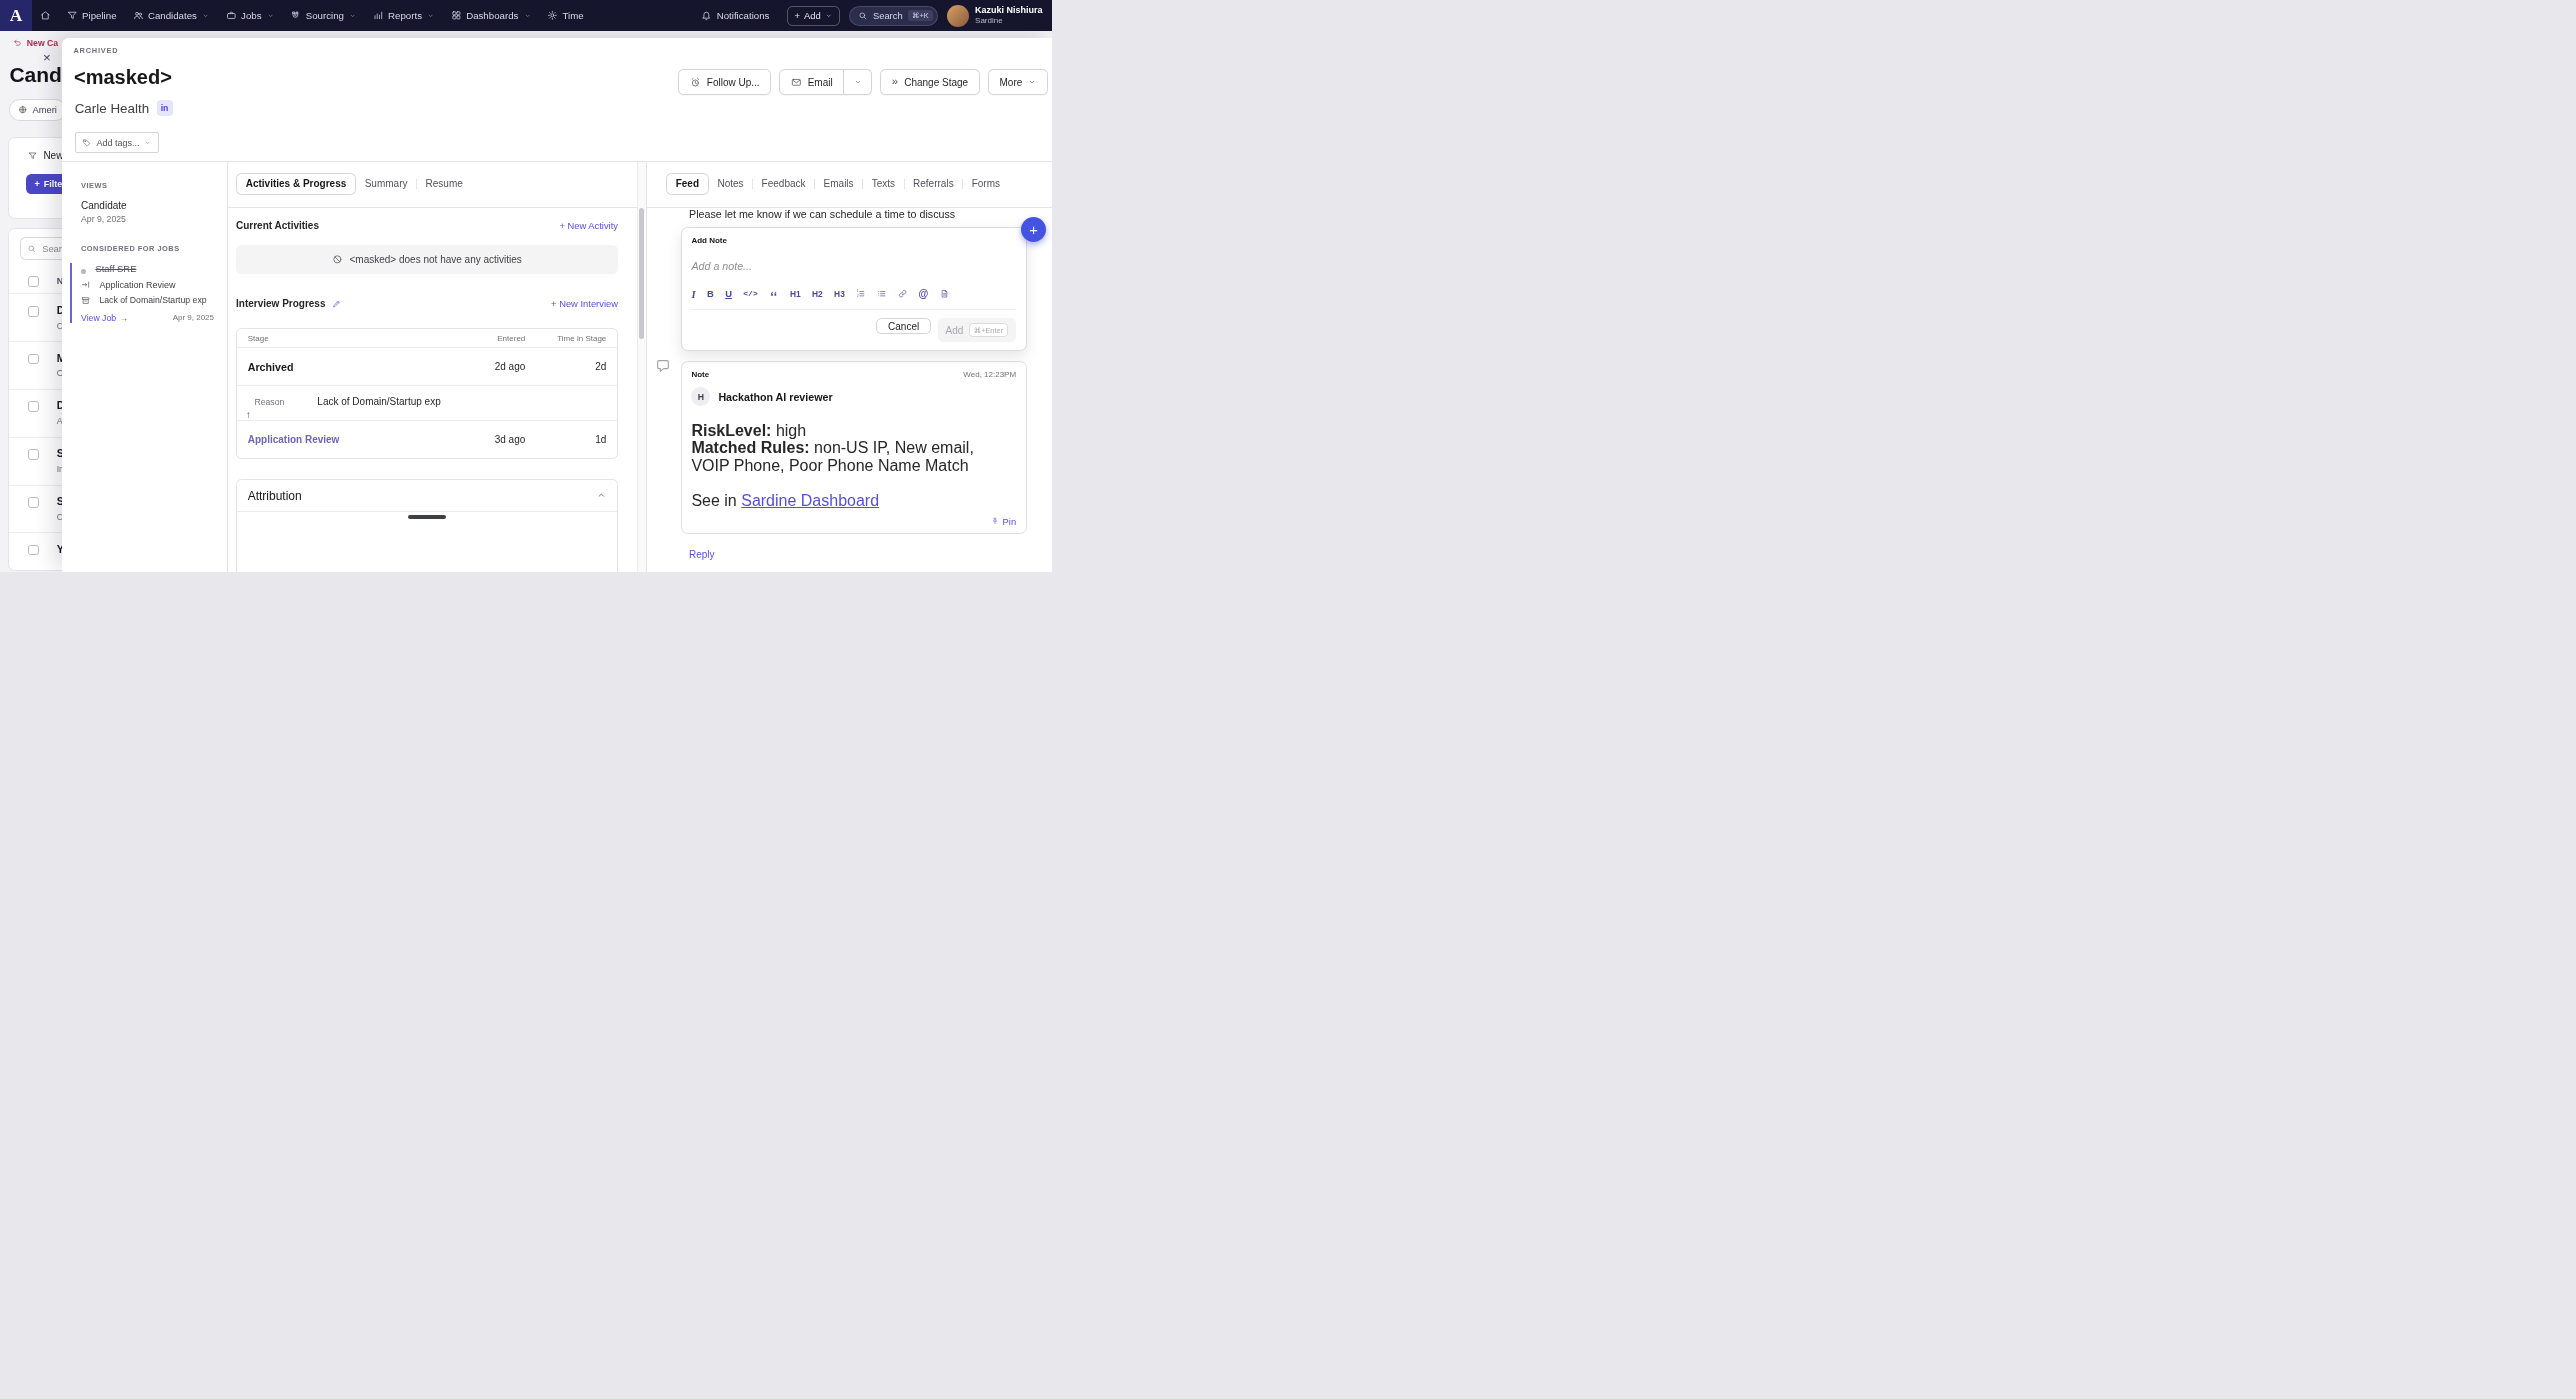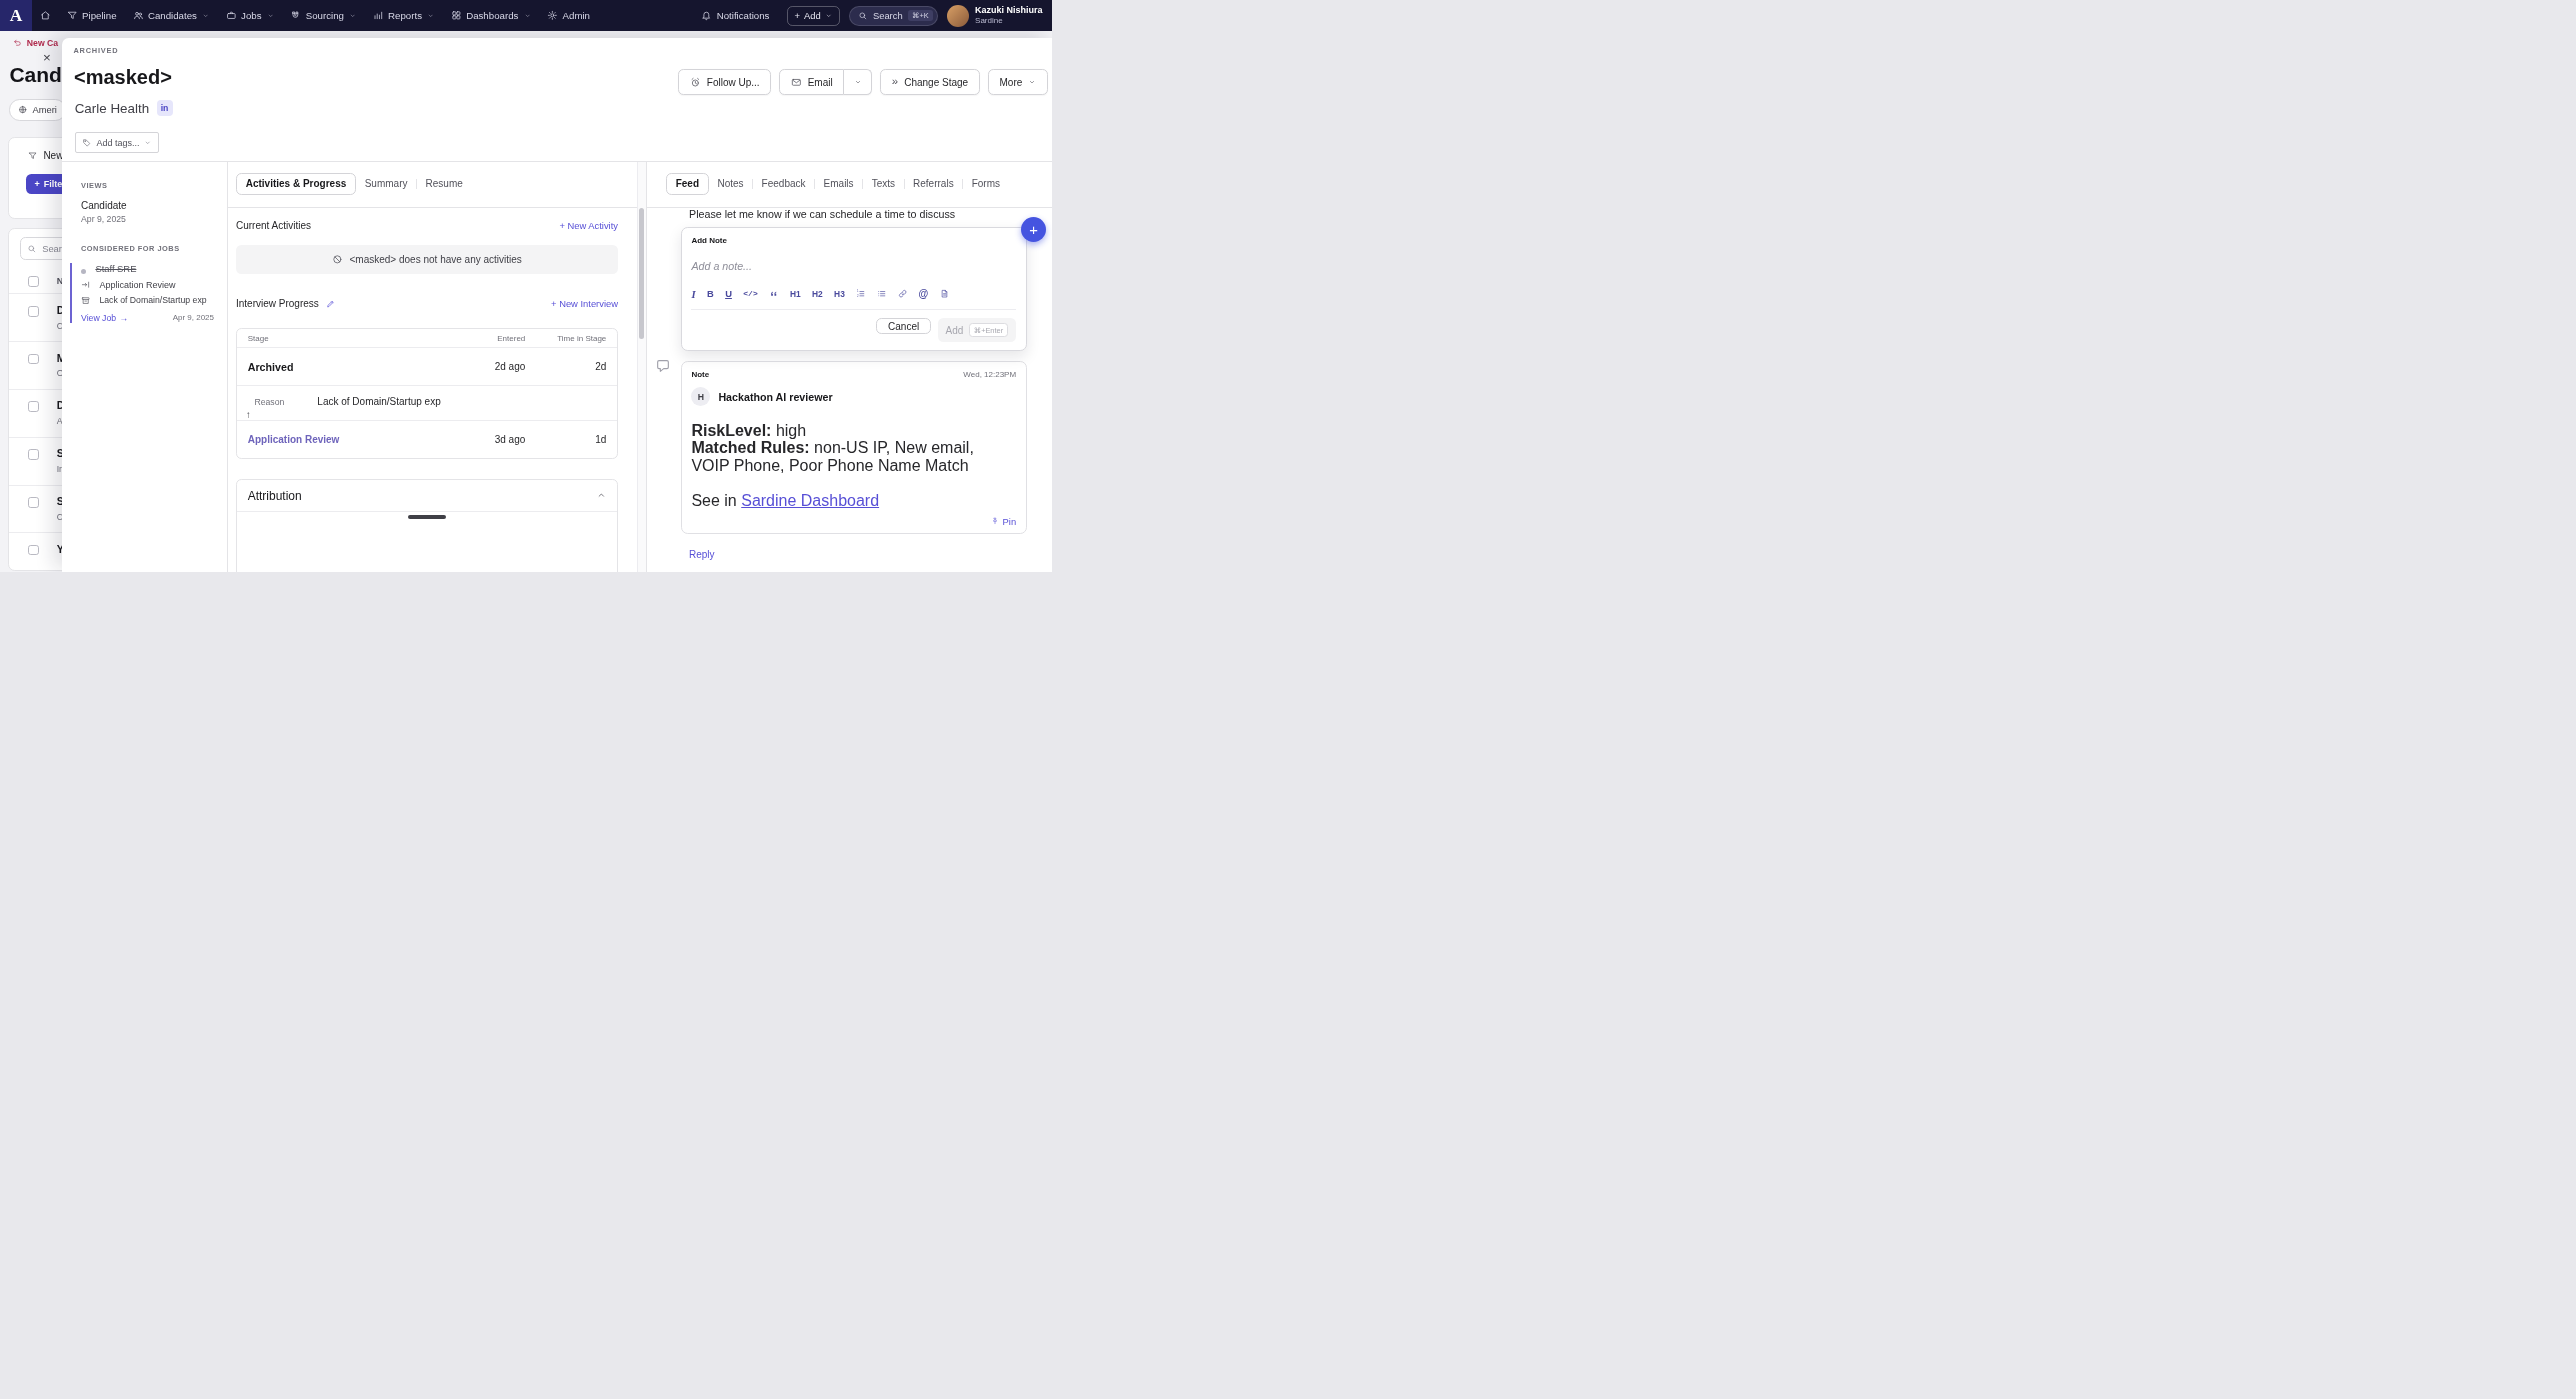--- a/index.html
+++ b/index.html
@@ -86,21 +86,21 @@
 
   
   .tabs-row{position:absolute;top:10.7px;display:flex;align-items:center}
   .center-panel .tabs-row{left:8px}
   .right-panel .tabs-row{left:19px}
   .tab{padding:4.7px 8.7px;font-size:10px;color:#52525b;white-space:nowrap}
   .tab.active{border:0.7px solid #d4d4d8;border-radius:5.4px;font-weight:600;color:#18181b;background:#fff}
   .tdiv{width:0.7px;height:10.7px;background:#e4e4e7}
   .hline{position:absolute;top:45px;left:0;right:0;border-top:0.7px solid #e4e4e7}
   .section-head{position:absolute;left:8px;right:28px;display:flex;justify-content:space-between;align-items:center}
-  .section-head .h{font-size:10px;font-weight:400;color:#27272a;display:flex;align-items:center;gap:6.7px}
+  .section-head .h{font-size:10px;font-weight:700;color:#27272a;display:flex;align-items:center;gap:6.7px}
   .purple-link{font-size:9.4px;color:#574fd6;white-space:nowrap}
   .pencil{color:#574fd6}
   .empty-banner{position:absolute;top:83px;left:8px;right:28px;height:29px;background:#f4f4f5;border-radius:5.4px;display:flex;align-items:center;justify-content:center;gap:6.7px;font-size:10px;color:#3f3f46}
   .empty-banner .ic{color:#52525b}
   .stage-table{position:absolute;top:166px;left:8px;right:28px;border:0.7px solid #e4e4e7;border-radius:5.4px;background:#fff}
   .t-head,.t-row{display:grid;grid-template-columns:1fr 67px 81px;align-items:center;padding:0 10.7px}
   .t-head{height:18px;font-size:8px;color:#71717a}
   .t-head .num,.t-row .num{text-align:right}
   .t-row{height:38px;border-top:0.7px solid #ececef;font-size:10px;color:#27272a}
   .t-row .stage1{font-size:10.7px;font-weight:700;color:#18181b}
@@ -314,21 +314,21 @@
       <span data-interactable="false">Dashboards</span>
       <svg class="i chev" viewBox="0 0 24 24" data-interactable="false">
           <path d="m7 10 5 5 5-5"></path>
         </svg>
     </div>
     <div class="nav-item" data-interactable="true">
       <svg class="i" viewBox="0 0 24 24" data-interactable="false">
           <circle cx="12" cy="12" r="3.4"></circle>
           <path d="M12 3v2.4M12 18.6V21M3 12h2.4M18.6 12H21M5.6 5.6l1.7 1.7M16.7 16.7l1.7 1.7M18.4 5.6l-1.7 1.7M7.3 16.7l-1.7 1.7"></path>
         </svg>
-      <span data-interactable="false">Admin</span>
+      <span data-interactable="false">Time</span>
     </div>
 
     <div class="nav-right" data-interactable="false">
       <div class="nav-item" data-interactable="true">
         <svg class="i" viewBox="0 0 24 24" data-interactable="false">
             <path d="M6.5 16v-5.5a5.5 5.5 0 0 1 11 0V16l1.8 2.3H4.7z"></path>
             <path d="M10 20.5a2.2 2.2 0 0 0 4 0"></path>
           </svg>
         <span data-interactable="false">Notifications</span>
       </div>

